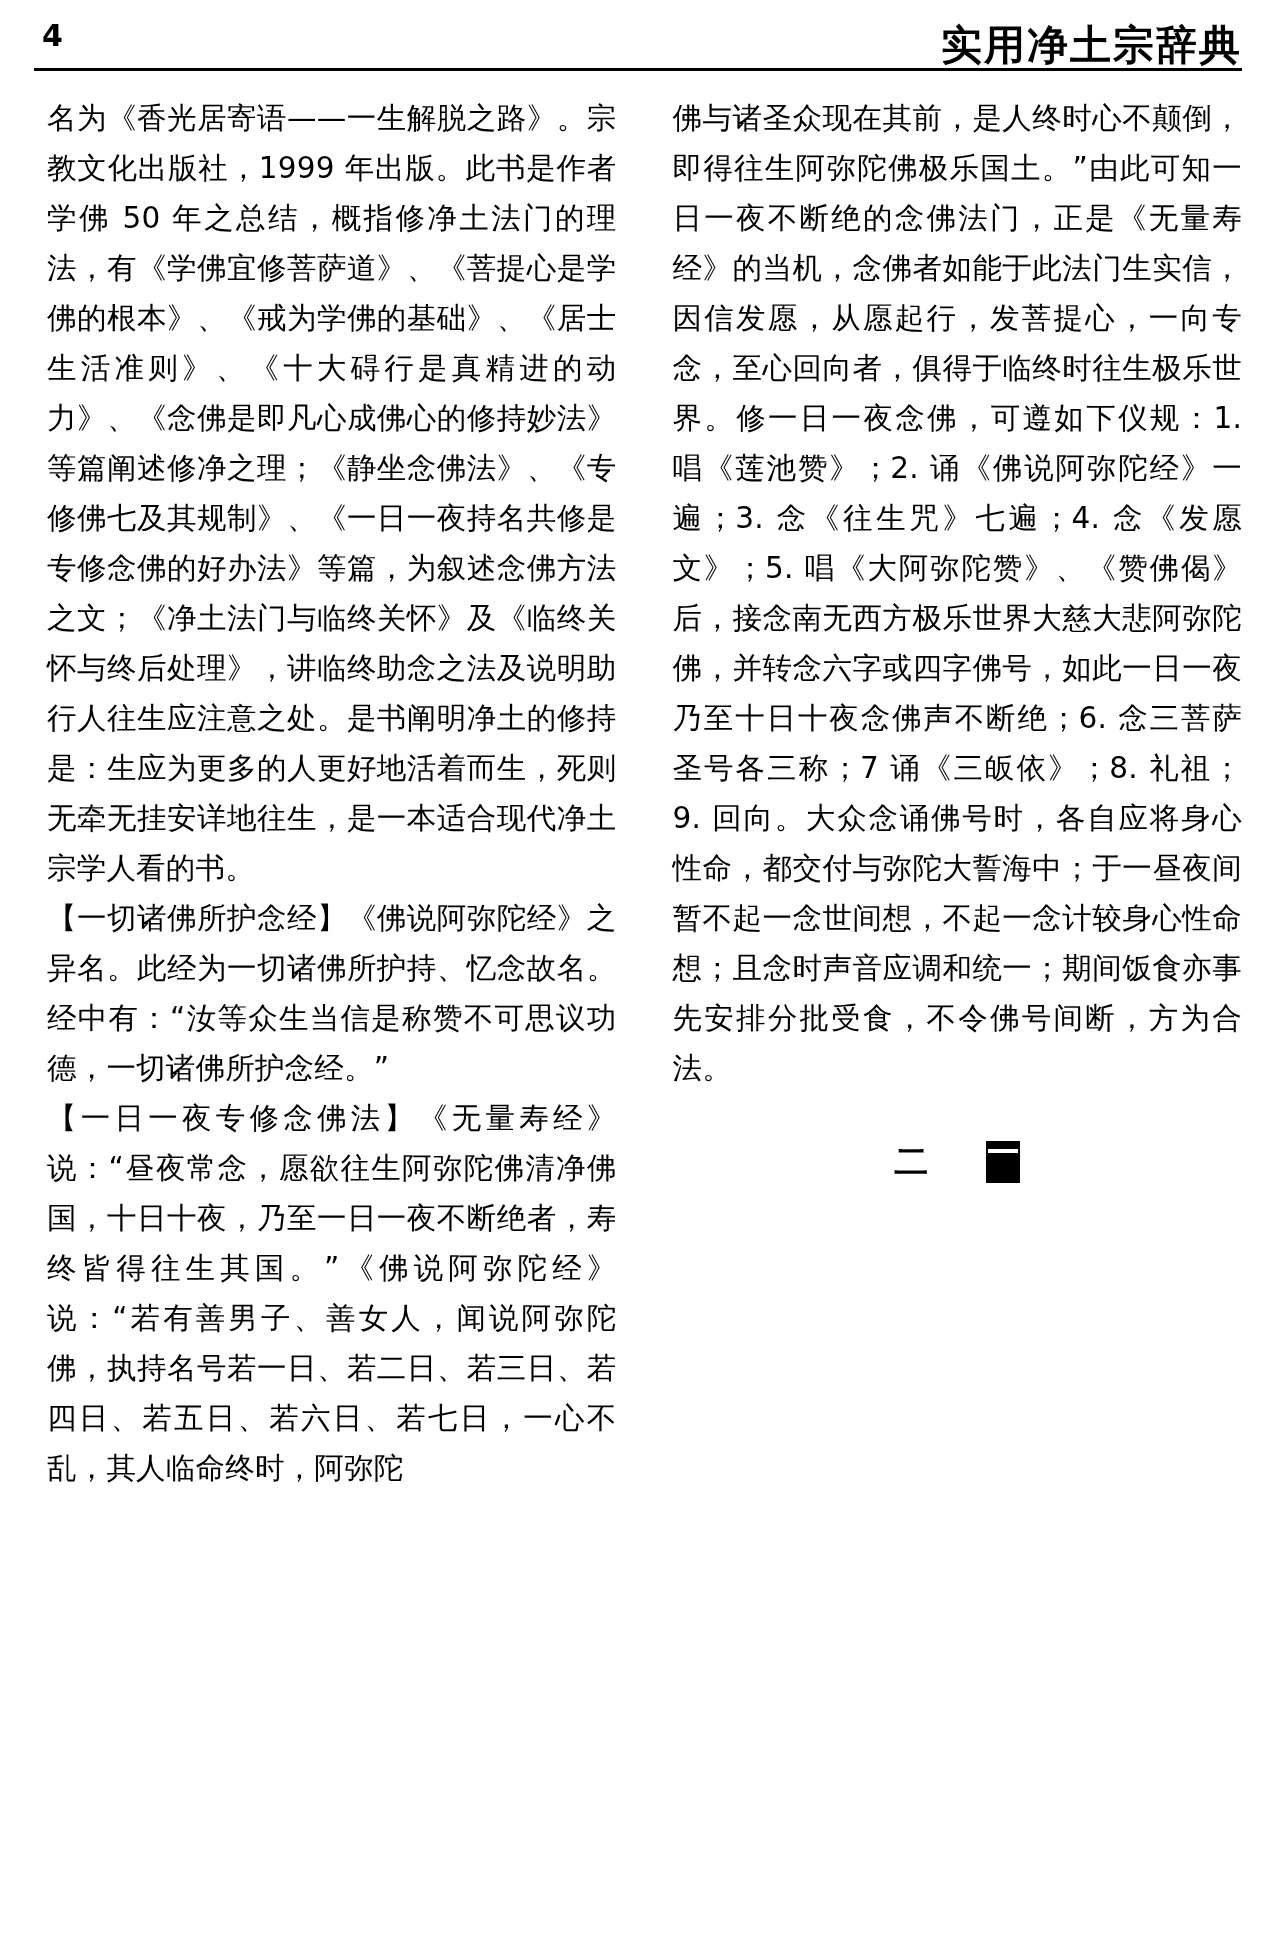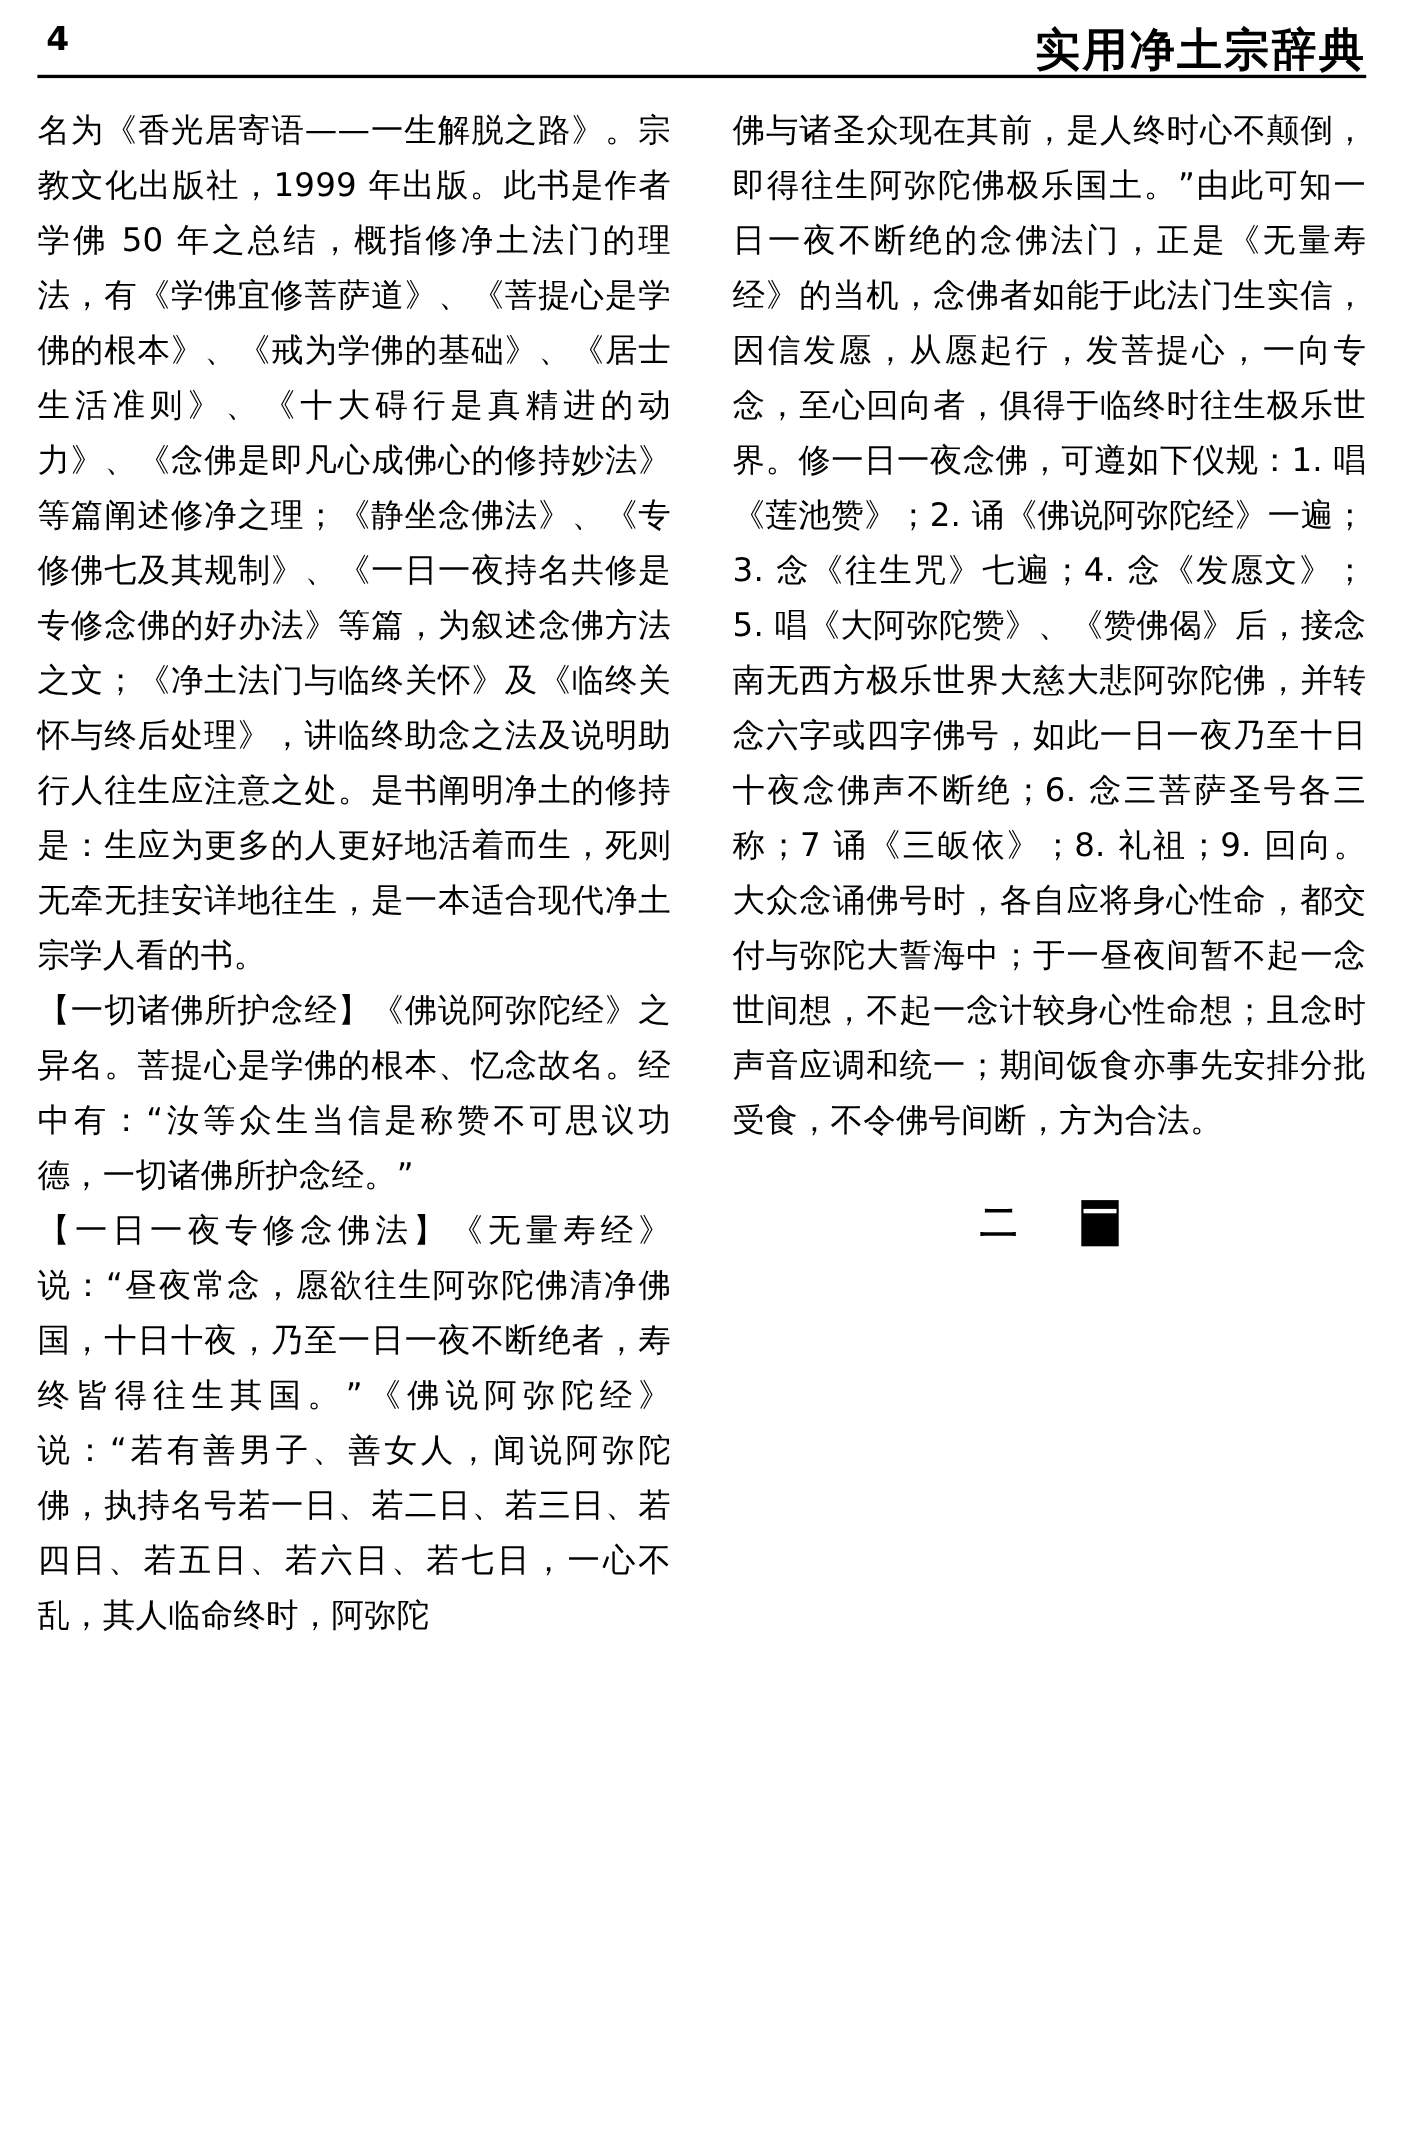--- a/index.html
+++ b/index.html
@@ -48,20 +48,21 @@
     border: 0;
     border-top: 3px solid #000;
     margin: 4px 0 0 0;
     width: 100%;
   }
   
   .columns {
     display: flex;
     margin-top: 22px;
     height: 1800px;
+    margin-left: 13px;
   }
   .col {
     width: 50%;
     box-sizing: border-box;
   }
   .col-left { padding-right: 28px; }
   .col-right { padding-left: 28px; }
 
   .para {
     font-size: 29.5px;
@@ -112,21 +113,21 @@
   <div class="header">
     <div class="folio">4</div>
     <div class="head-title">实用净土宗辞典</div>
   </div>
   <hr class="rule">
 
   <div class="columns">
 
     <div class="col col-left">
       <p class="para">名为《香光居寄语——一生解脱之路》。宗教文化出版社，1999 年出版。此书是作者学佛 50 年之总结，概指修净土法门的理法，有《学佛宜修菩萨道》、《菩提心是学佛的根本》、《戒为学佛的基础》、《居士生活准则》、《十大碍行是真精进的动力》、《念佛是即凡心成佛心的修持妙法》等篇阐述修净之理；《静坐念佛法》、《专修佛七及其规制》、《一日一夜持名共修是专修念佛的好办法》等篇，为叙述念佛方法之文；《净土法门与临终关怀》及《临终关怀与终后处理》，讲临终助念之法及说明助行人往生应注意之处。是书阐明净土的修持是：生应为更多的人更好地活着而生，死则无牵无挂安详地往生，是一本适合现代净土宗学人看的书。</p>
-      <p class="para">【一切诸佛所护念经】《佛说阿弥陀经》之异名。菩提心是学佛的根本、忆念故名。经中有：“汝等众生当信是称赞不可思议功德，一切诸佛所护念经。”</p>
+      <p class="para">【一切诸佛所护念经】《佛说阿弥陀经》之异名。此经为一切诸佛所护持、忆念故名。经中有：“汝等众生当信是称赞不可思议功德，一切诸佛所护念经。”</p>
       <p class="para">【一日一夜专修念佛法】《无量寿经》说：“昼夜常念，愿欲往生阿弥陀佛清净佛国，十日十夜，乃至一日一夜不断绝者，寿终皆得往生其国。”《佛说阿弥陀经》说：“若有善男子、善女人，闻说阿弥陀佛，执持名号若一日、若二日、若三日、若四日、若五日、若六日、若七日，一心不乱，其人临命终时，阿弥陀</p>
     </div>
 
     <div class="col col-right">
       <p class="para b">佛与诸圣众现在其前，是人终时心不颠倒，即得往生阿弥陀佛极乐国土。”由此可知一日一夜不断绝的念佛法门，正是《无量寿经》的当机，念佛者如能于此法门生实信，因信发愿，从愿起行，发菩提心，一向专念，至心回向者，俱得于临终时往生极乐世界。修一日一夜念佛，可遵如下仪规：1. 唱《莲池赞》；2. 诵《佛说阿弥陀经》一遍；3. 念《往生咒》七遍；4. 念《发愿文》；5. 唱《大阿弥陀赞》、《赞佛偈》后，接念南无西方极乐世界大慈大悲阿弥陀佛，并转念六字或四字佛号，如此一日一夜乃至十日十夜念佛声不断绝；6. 念三菩萨圣号各三称；7 诵《三皈依》；8. 礼祖；9. 回向。大众念诵佛号时，各自应将身心性命，都交付与弥陀大誓海中；于一昼夜间暂不起一念世间想，不起一念计较身心性命想；且念时声音应调和统一；期间饭食亦事先安排分批受食，不令佛号间断，方为合法。</p>
 
       <div class="section-mark">
         <span class="num">二</span>
         <span class="blk"></span>
       </div>

